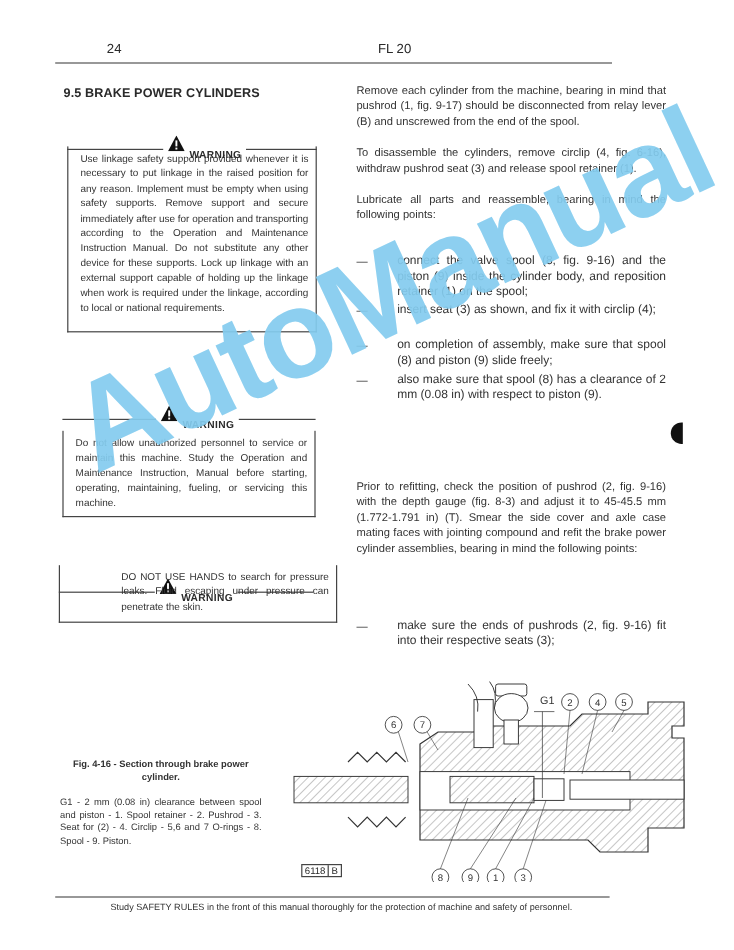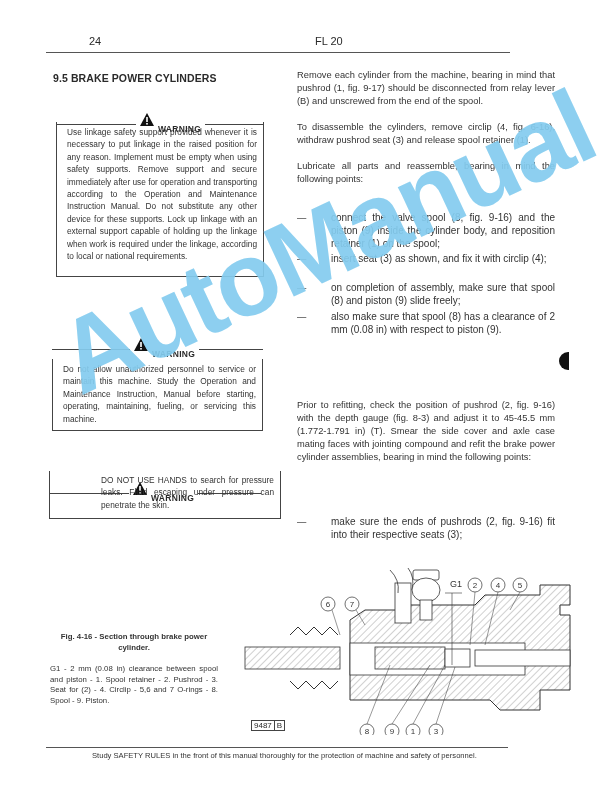--- a/index.html
+++ b/index.html
@@ -172,20 +172,20 @@
       <line x1="258" y1="27" x2="245" y2="80"></line>
     <line x1="280" y1="27" x2="270" y2="45"></line>
     <line x1="127" y1="159" x2="150" y2="100"></line>
       <line x1="152" y1="159" x2="190" y2="100"></line>
     <line x1="173" y1="159" x2="205" y2="100"></line>
       <line x1="196" y1="159" x2="215" y2="102"></line>
   </g>
 </svg>
 
 <div class="abs" style="left:251px; top:720px; display:flex; font-size:8px; border:1px solid #444;">
-  <span style="padding:0 2px;">9487</span>
+  <span style="padding:0 2px;">6118</span>
   <span style="padding:0 2px; border-left:1px solid #444;">B</span>
 </div>
 
 <div class="hrule" style="top:747px; left:46px; width:462px;"></div>
 <div class="abs footer" style="left:60px; top:751px;">Study SAFETY RULES in the front of this manual thoroughly for the protection of machine and safety of personnel.</div>
 
 <div class="watermark">AutoManual</div>
 
 </body></html>

